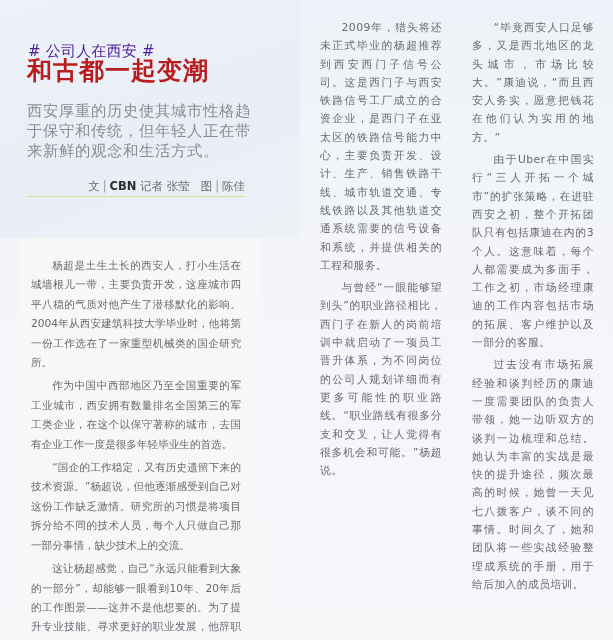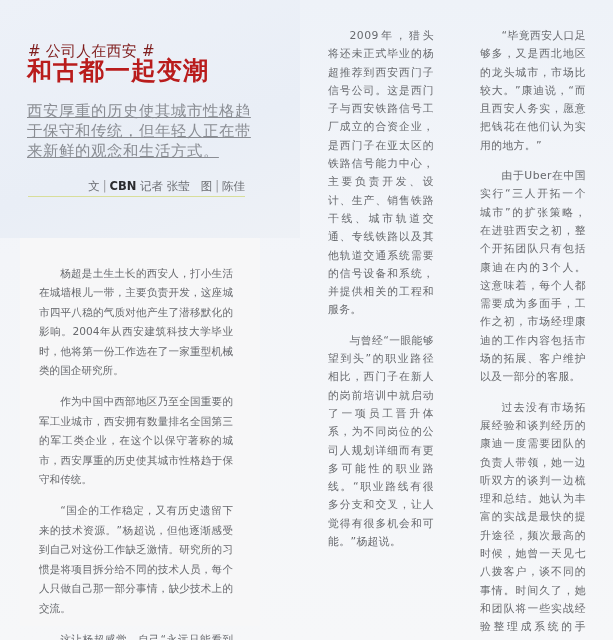--- a/index.html
+++ b/index.html
@@ -16,45 +16,45 @@
   .header-panel {
     position: absolute; left: 0; top: 0; width: 300px; height: 238px;
     background: linear-gradient(160deg, #edf1f8 0%, #e9eef6 60%, #eef1f6 100%);
   }
   .left-col-panel {
     position: absolute; left: 20px; top: 238px; width: 240px; height: 388px;
     background: #f7f7f8;
   }
   .tag-line {
     position: absolute; left: 28px; top: 42px;
-    font-size: 15px; color: #7f1d1d; letter-spacing: 0.2px;
+    font-size: 15px; color: #4c1d95; letter-spacing: 0.2px;
   }
   .main-title {
     position: absolute; left: 27px; top: 54px;
     font-size: 25px; font-weight: bold; color: #b91c1c; letter-spacing: 1px;
   }
   .subtitle {
     position: absolute; left: 27px; top: 101px; width: 230px;
-    font-size: 15.4px; line-height: 20px; color: #8a8d93; letter-spacing: 0.6px; text-decoration: underline;
+    font-size: 15.4px; line-height: 20px; color: #8a8d93; letter-spacing: 0.6px;
   }
   .byline {
     position: absolute; right: 368px; top: 179px;
     font-size: 11.5px; color: #6b6d72; white-space: nowrap;
   }
   .byline b { color: #2a2b2e; font-weight: bold; }
   .byline .sep { color: #9a9ca0; margin: 0 3px; }
   .byline-rule {
     position: absolute; left: 28px; top: 196px; width: 217px; height: 1px;
     background: #d8de9a;
   }
   .col {
     position: absolute; font-size: 10.6px; line-height: 19.4px;
     color: #67696d; text-align: justify;
   }
-  .col p { margin: 12px; text-indent: 2em; }
+  .col p { margin: 4px; text-indent: 2em; }
   .col p.noindent { text-indent: 0; }
   .col-left { left: 27px; top: 252px; width: 218px; }
   .col-mid { left: 316px; top: 15px; width: 130px; font-size: 10.8px; line-height: 18.3px; letter-spacing: 0.4px; }
   .col-right { left: 468px; top: 15px; width: 130px; font-size: 10.8px; line-height: 18.3px; letter-spacing: 0.4px; }
 </style>
 </head>
 <body>
 
 <div class="page-bg"></div>
 <div class="header-panel"></div>
@@ -66,21 +66,21 @@
 
 <div class="byline">
   <span>文</span><span class="sep">|</span><b>CBN</b>
   <span>记者 张莹</span>&nbsp;&nbsp;
   <span>图</span><span class="sep">|</span><span>陈佳</span>
 </div>
 <div class="byline-rule"></div>
 
 <div class="col col-left">
   <p>杨超是土生土长的西安人，打小生活在城墙根儿一带，主要负责开发，这座城市四平八稳的气质对他产生了潜移默化的影响。2004年从西安建筑科技大学毕业时，他将第一份工作选在了一家重型机械类的国企研究所。</p>
-  <p>作为中国中西部地区乃至全国重要的军工业城市，西安拥有数量排名全国第三的军工类企业，在这个以保守著称的城市，西安厚重的历史使其城市性格趋于保守和传统。</p>
+  <p>作为中国中西部地区乃至全国重要的军工业城市，西安拥有数量排名全国第三的军工类企业，在这个以保守著称的城市，去国有企业工作一度是很多年轻毕业生的首选。</p>
   <p>“国企的工作稳定，又有历史遗留下来的技术资源。”杨超说，但他逐渐感受到自己对这份工作缺乏激情。研究所的习惯是将项目拆分给不同的技术人员，每个人只做自己那一部分事情，缺少技术上的交流。</p>
   <p>这让杨超感觉，自己“永远只能看到大象的一部分”，却能够一眼看到10年、20年后的工作图景——这并不是他想要的。为了提升专业技能、寻求更好的职业发展，他辞职读了研究生，继续深造。</p>
   <p>机会随着市场环境的活跃到来。在杨超决定重返校园时，西门子、英特尔、艾默生、可口可乐、三星的半导体集团等外资大公司已经成为西安重要的雇主，公司人对于职业选择的观念也开始发生转变。</p>
 </div>
 
 <div class="col col-mid">
   <p>2009年，猎头将还未正式毕业的杨超推荐到西安西门子信号公司。这是西门子与西安铁路信号工厂成立的合资企业，是西门子在亚太区的铁路信号能力中心，主要负责开发、设计、生产、销售铁路干线、城市轨道交通、专线铁路以及其他轨道交通系统需要的信号设备和系统，并提供相关的工程和服务。</p>
   <p>与曾经“一眼能够望到头”的职业路径相比，西门子在新人的岗前培训中就启动了一项员工晋升体系，为不同岗位的公司人规划详细而有更多可能性的职业路线。“职业路线有很多分支和交叉，让人觉得有很多机会和可能。”杨超说。</p>
 
 </div>

